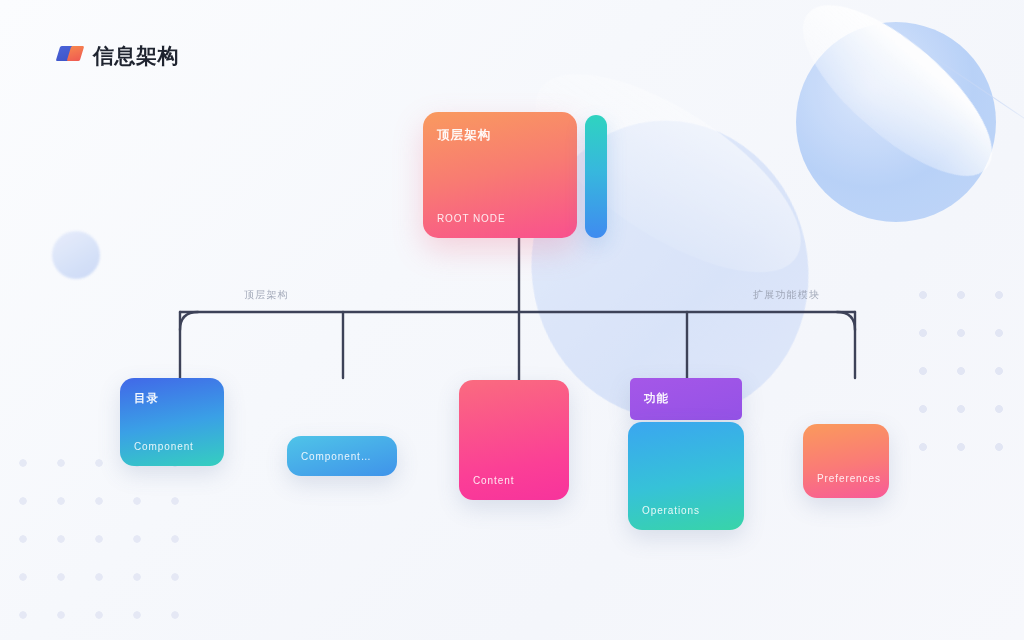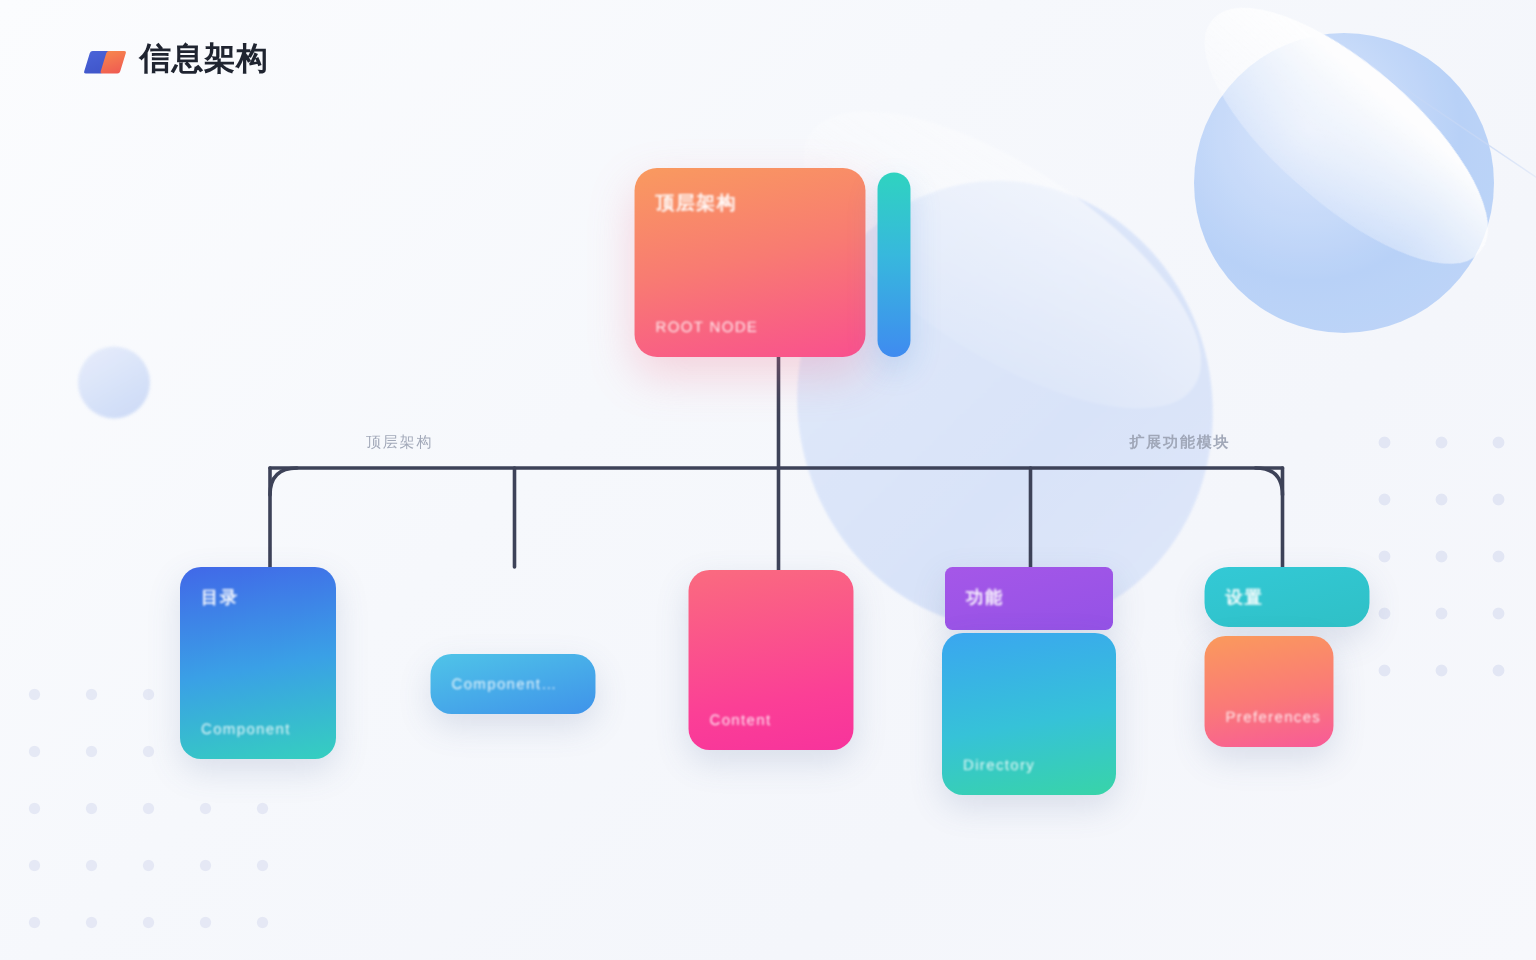--- a/index.html
+++ b/index.html
@@ -98,23 +98,23 @@
     width: 180px; height: 1px;
     background: linear-gradient(90deg, rgba(198,215,246,0) 0%, #c8d8f5 60%, rgba(200,216,246,0) 100%);
     transform: rotate(34deg);
     transform-origin: left center;
     opacity: .8;
   }
 
   
   .header {
     position: absolute;
-    left: 58px; top: 29px;
+    left: 58px; top: 45px;
     display: flex;
-    align-items: flex-end;
+    align-items: flex-start;
     gap: 9px;
   }
   .logo-mark {
     position: relative;
     width: 26px; height: 17px;
     flex: 0 0 auto;
   }
   .logo-mark i {
     position: absolute;
     display: block;
@@ -141,21 +141,21 @@
   .edge-label {
     position: absolute;
     font-size: 10px;
     color: #9aa1b2;
     letter-spacing: 1.2px;
     white-space: nowrap;
     filter: blur(.45px);
     opacity: .9;
   }
   .edge-label.left  { left: 244px; top: 288px; }
-  .edge-label.right { left: 753px; top: 288px; font-weight: bold; }
+  .edge-label.right { left: 753px; top: 288px; }
 
   
   .node {
     position: absolute;
     border-radius: 14px;
     color: #ffffff;
     box-shadow: 0 8px 22px rgba(80, 100, 150, .17);
     overflow: hidden;
   }
   .node .title {
@@ -191,21 +191,21 @@
     position: absolute;
     left: 585px; top: 115px;
     width: 22px; height: 123px;
     border-radius: 12px;
     background: linear-gradient(180deg, #2fd3c0 0%, #37b8dd 45%, #3f8bf0 100%);
     box-shadow: 0 8px 20px rgba(70, 140, 220, .22);
   }
 
   .node.c1 {
     left: 120px; top: 378px;
-    width: 104px; height: 128px;
+    width: 104px; height: 88px;
     background: linear-gradient(170deg, #4168e8 0%, #3aa0e6 52%, #35cfbf 100%);
   }
   .node.c2a {
     left: 287px; top: 378px;
     width: 110px; height: 60px;
     background: linear-gradient(165deg, #5fdd7e 0%, #57d79a 100%);
   }
   .node.c2b {
     left: 287px; top: 436px;
     width: 110px; height: 40px;
@@ -295,23 +295,20 @@
   </div>
 
   <div class="node c3">
     <span class="caption">Content</span>
   </div>
 
   <div class="node c4a">
     <span class="title">功能</span>
   </div>
   <div class="node c4b">
-    <span class="caption">Directory</span>
-  </div>
-
-  <div class="node c5a">
-    <span class="title">设置</span>
-  </div>
+    <span class="caption">Operations</span>
+  </div>
+
   <div class="node c5b">
     <span class="caption">Preferences</span>
   </div>
 
 </div>
 
 </body></html>

